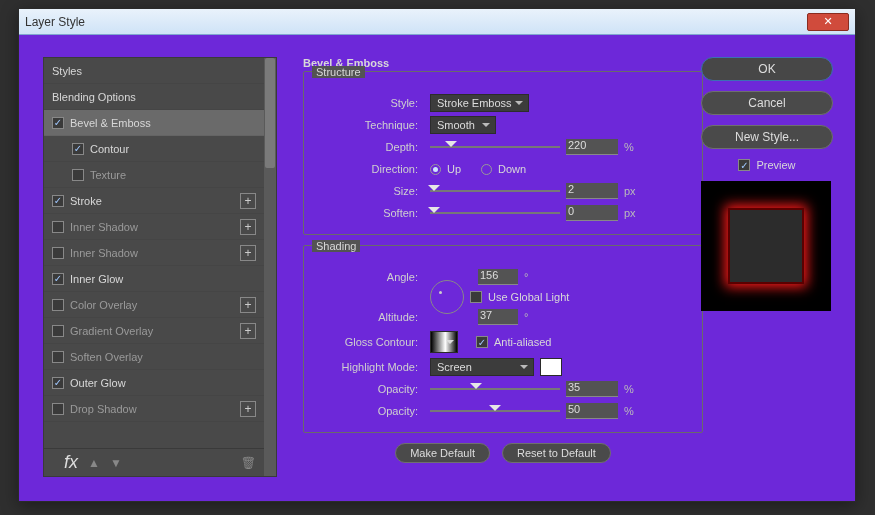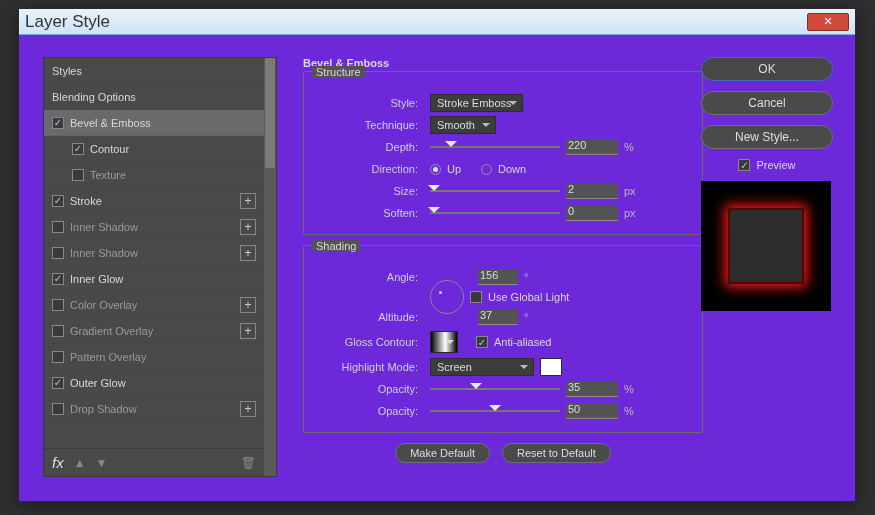--- a/index.html
+++ b/index.html
@@ -5,21 +5,21 @@
   * { box-sizing: border-box; margin: 0; padding: 0; font-family: "Segoe UI", Tahoma, sans-serif; }
   body { background: #2f2f2f; width: 875px; height: 515px; overflow: hidden; position: relative; }
   .window {
     position: absolute; top: 8px; left: 18px; width: 838px; height: 494px;
     background: #535353; border: 1px solid #2a2a2a; box-shadow: 0 4px 16px rgba(0,0,0,.4);
   }
   .titlebar {
     height: 26px; background: linear-gradient(#e9f2fb,#cfe3f7);
     display: flex; align-items: center; padding: 0 6px; border-bottom: 1px solid #7fa6cf;
   }
-  .titlebar .title { font-size: 17px; color: #333; flex: 1; }
+  .titlebar .title { font-size: 12px; color: #333; flex: 1; }
   .close-btn {
     width: 42px; height: 18px; background: #d04b3c; border: 1px solid #8a2c20;
     border-radius: 2px; display: flex; align-items: center; justify-content: center;
     color: #fff; font-size: 11px; cursor: pointer;
   }
   .body { position: absolute; top: 26px; left: 0; right: 0; bottom: 0; background: #6d28d9; color: #d8d8d8; font-size: 11px; }
 
   
   .styles-panel {
     position: absolute; top: 22px; left: 24px; width: 234px; height: 420px;
@@ -35,34 +35,34 @@
   .style-row.selected { background: #6a6a6a; }
   .style-row.indent { padding-left: 28px; }
   .chk { width: 12px; height: 12px; border: 1px solid #888; background: #3a3a3a; display: inline-flex; align-items: center; justify-content: center; font-size: 10px; color: #cfe3ff; }
   .chk.on::after { content: "✓"; color: #9fc7ff; }
   .row-label { flex: 1; white-space: nowrap; overflow: hidden; text-overflow: ellipsis; }
   .plus { width: 16px; height: 16px; border: 1px solid #888; display: flex; align-items: center; justify-content: center; font-size: 12px; color: #ccc; margin-right: 12px;}
   .style-footer {
     position: absolute; bottom: 0; left: 0; right: 12px; height: 28px; background: #494949;
     display: flex; align-items: center; padding: 0 8px; gap: 10px; border-top: 1px solid #3a3a3a;
   }
-  .fx { font-style: italic; font-size: 15px; color: #ddd; }
+  .fx { font-style: italic; font-size: 18px; color: #ddd; margin-left: 12px; }
   .foot-ico { color: #888; font-size: 12px; }
   .foot-ico.trash { margin-left: auto; }
 
   
   .settings { position: absolute; top: 22px; left: 284px; width: 400px; height: 440px; }
   .group-title { font-weight: 600; margin-bottom: 2px; }
   .fieldset { border: 1px solid #6a6a6a; border-radius: 2px; padding: 8px 10px 10px 10px; margin-bottom: 10px; position: relative; }
   .fieldset > .legend { position: relative; top: -14px; background: #535353; display: inline-block; padding: 0 4px; margin-left: -2px; }
   .form-row { display: flex; align-items: center; height: 22px; gap: 6px; }
   .form-row .lbl { width: 110px; text-align: right; padding-right: 6px; color: #cfcfcf; }
   .select {
     background: #3c3c3c; border: 1px solid #2c2c2c; color: #ddd; height: 18px;
-    display: inline-flex; align-items: center; padding: 0 10px 0 6px; position: relative; min-width: 86px;
+    display: inline-flex; align-items: center; padding: 0 16px 0 6px; position: relative; min-width: 86px;
   }
   .select::after { content: ""; position: absolute; right: 5px; top: 6px; border: 4px solid transparent; border-top-color: #bbb; }
   .slider { flex: 1; height: 18px; position: relative; max-width: 130px; }
   .slider .track { position: absolute; top: 8px; left: 0; right: 0; height: 2px; background: #777; }
   .slider .handle { position: absolute; top: 3px; width: 0; height: 0; border: 6px solid transparent; border-top-color: #e6e6e6; transform: translateX(-6px); }
   .valbox { width: 52px; height: 16px; background: #535353; border-bottom: 1px solid #888; color: #ddd; padding: 0 2px; text-align: left; }
   .unit { width: 22px; color: #bbb; }
   .radio { width: 11px; height: 11px; border: 1px solid #999; border-radius: 50%; display: inline-flex; align-items: center; justify-content: center; }
   .radio.on::after { content: ""; width: 5px; height: 5px; background: #cfe3ff; border-radius: 50%; }
   .angle-dial { width: 34px; height: 34px; border: 1px solid #888; border-radius: 50%; position: relative; }
@@ -151,21 +151,21 @@
             <span class="row-label dim">Color Overlay</span>
             <span class="plus">+</span>
           </div>
           <div class="style-row">
             <span class="chk"></span>
             <span class="row-label dim">Gradient Overlay</span>
             <span class="plus">+</span>
           </div>
           <div class="style-row">
             <span class="chk"></span>
-            <span class="row-label dim">Pattern Overlay</span>
+            <span class="row-label dim">Soften Overlay</span>
           </div>
           <div class="style-row">
             <span class="chk on"></span>
             <span class="row-label">Outer Glow</span>
           </div>
           <div class="style-row">
             <span class="chk"></span>
             <span class="row-label dim">Drop Shadow</span>
             <span class="plus">+</span>
           </div>

